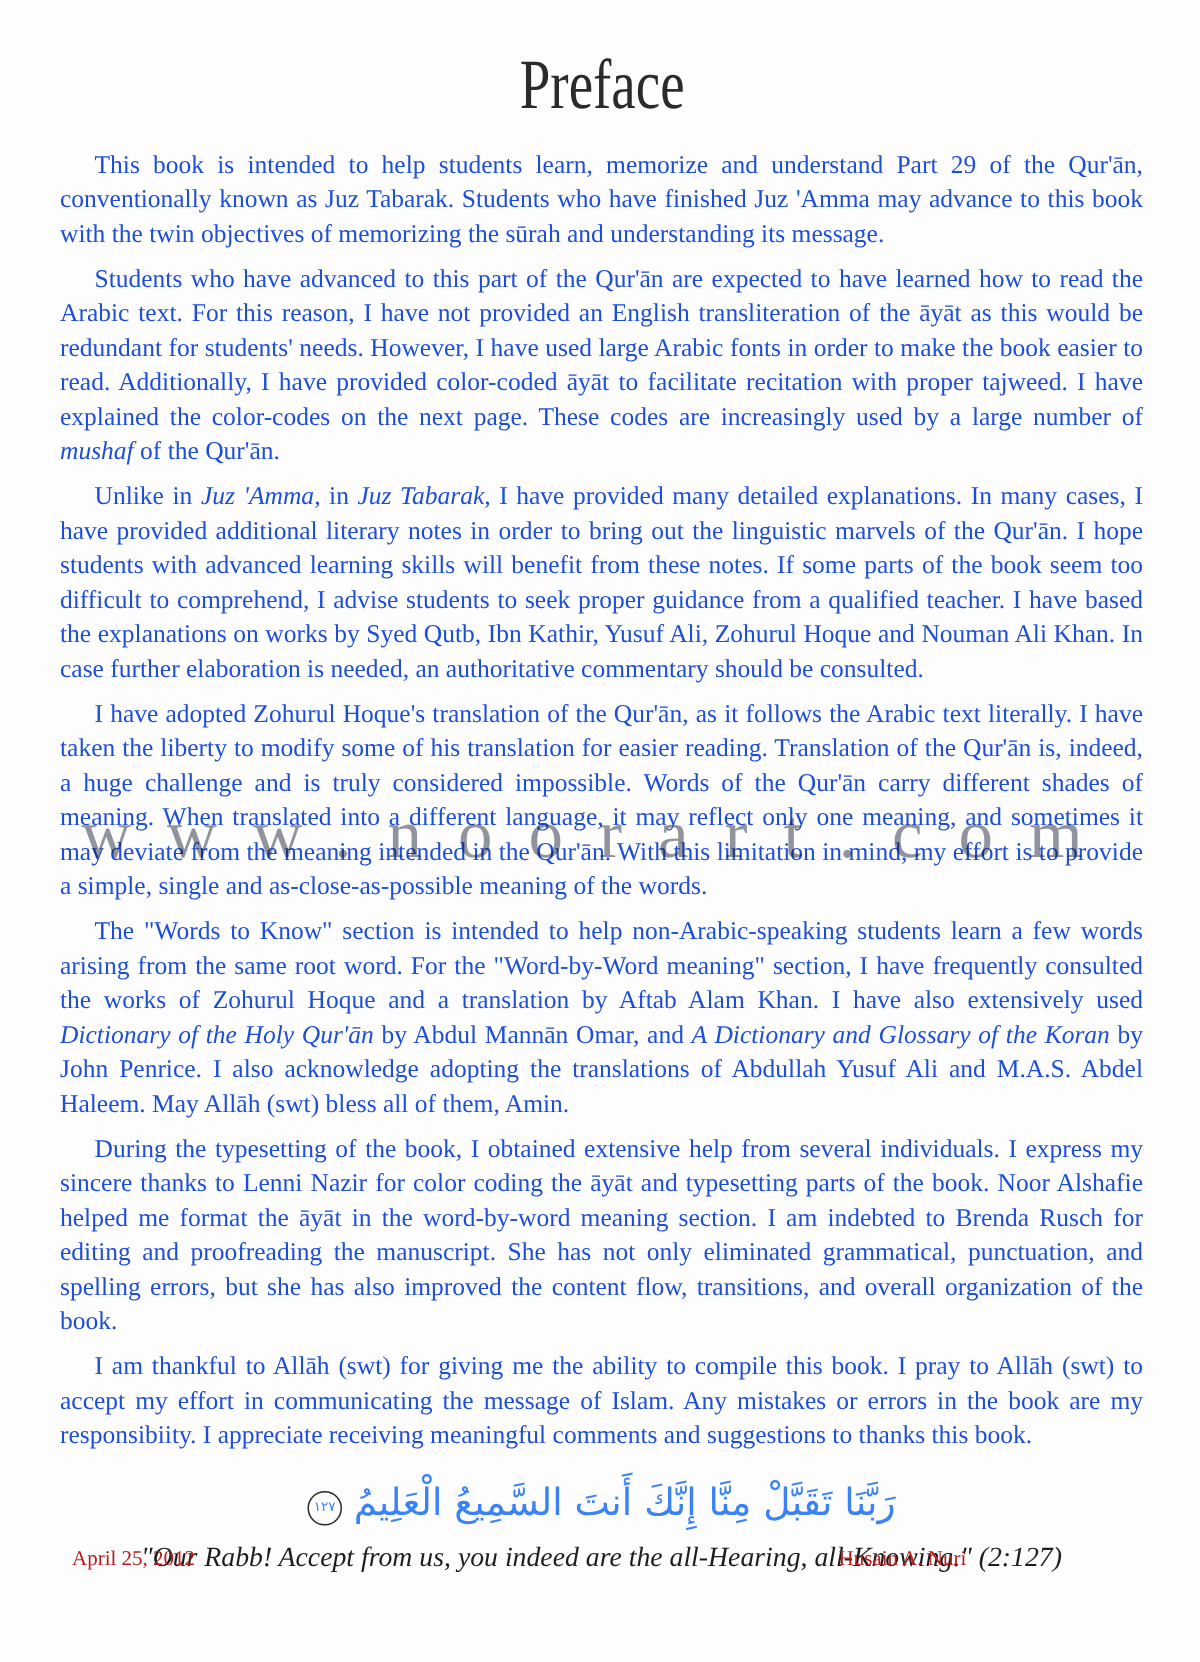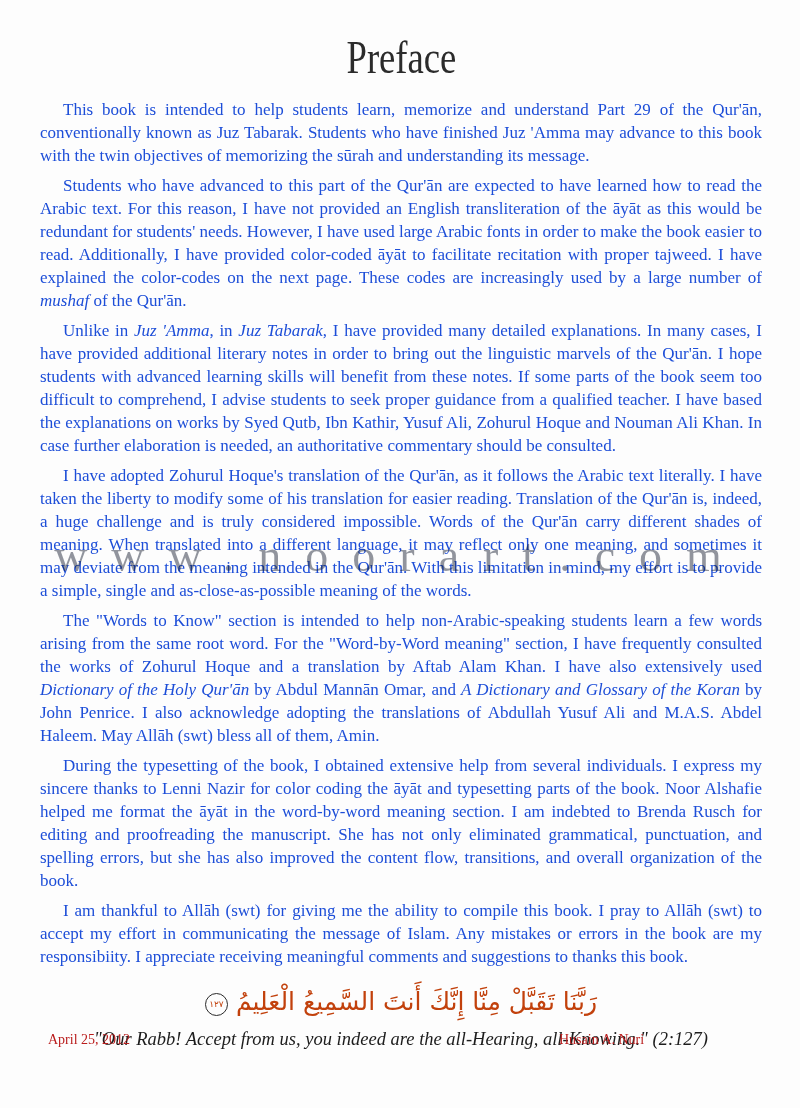--- a/index.html
+++ b/index.html
@@ -36,21 +36,21 @@
     text-indent:23px;
     margin:0 0 7px 0;
     color:#1d4ed8;
   }
   .para .it{font-style:italic;font-family:Liberation Serif, serif;}
   .arabic{
     direction:rtl;
     text-align:center;
     font-family:"DejaVu Sans",sans-serif;
     font-size:25px;
-    color:#c2410c;
+    color:#3b82f6;
     margin-top:14px;
     line-height:40px;
   }
   .ayah{
     display:inline-block;
     width:23px;height:23px;
     line-height:21px;
     border:1.4px solid #2a2a2a;
     border-radius:50%;
     font-size:9px;

